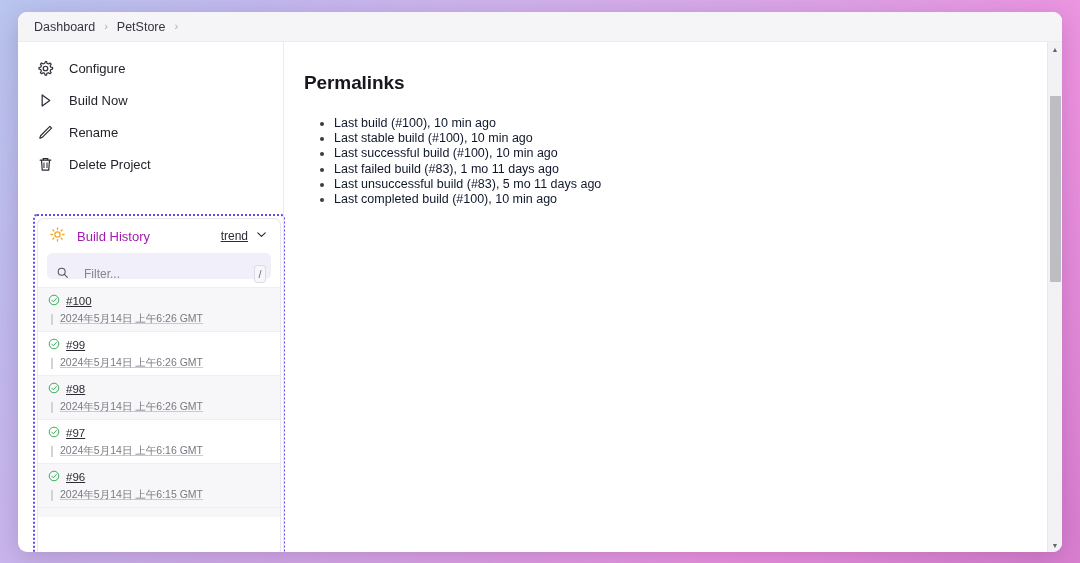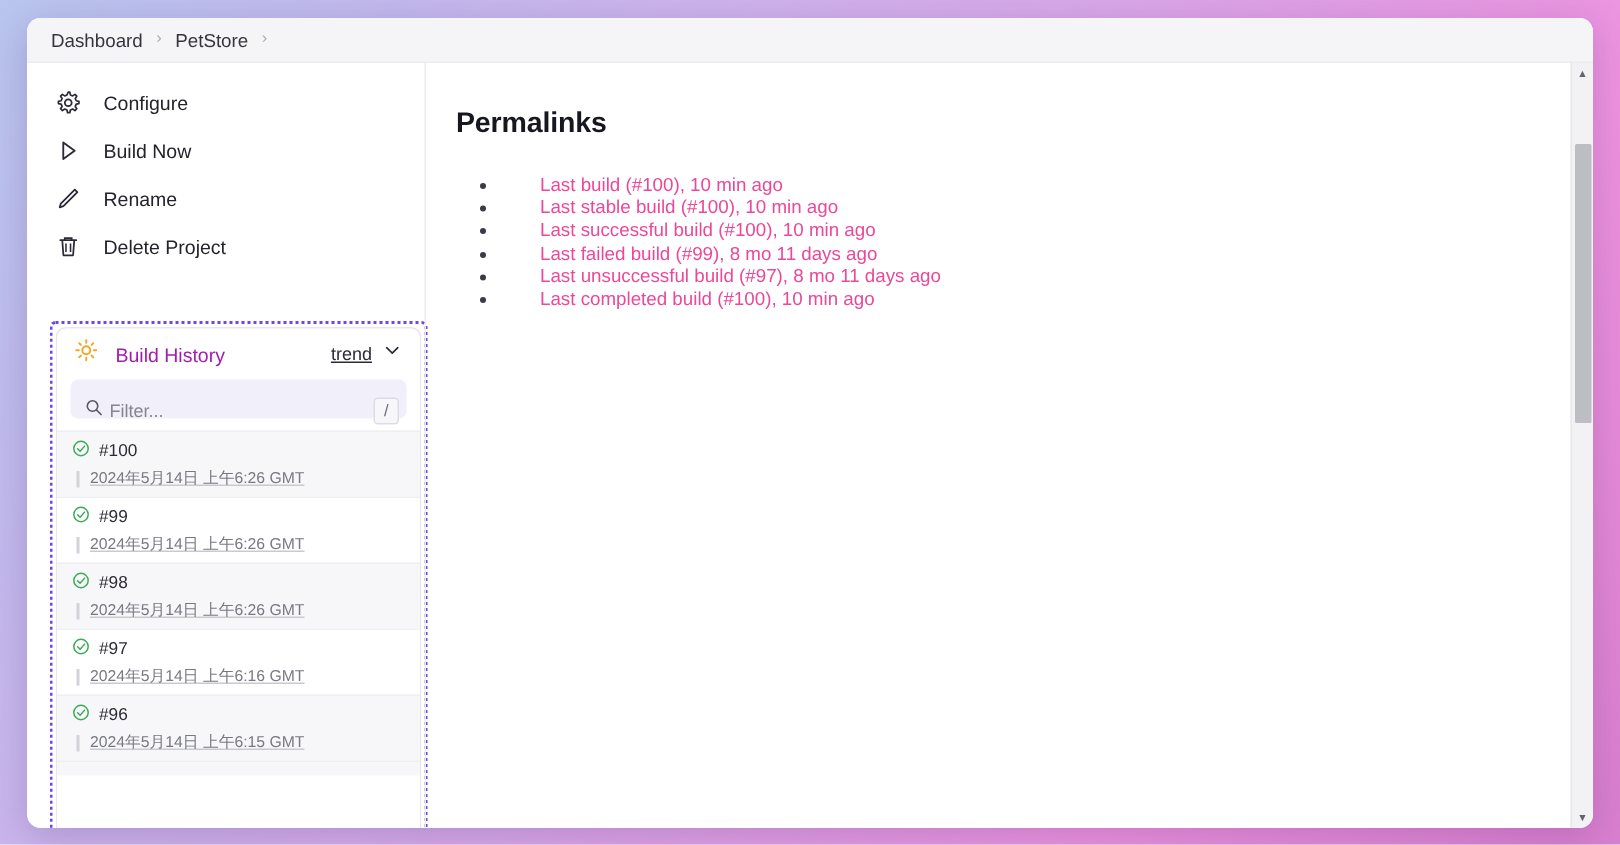--- a/index.html
+++ b/index.html
@@ -121,21 +121,21 @@
   }
 
   .filter-row { padding: 0 9px 8px 9px; }
   .filter-box {
     display: flex;
     align-items: center;
     height: 26px;
     background: #f0effa;
     border-radius: 5px;
     padding: 16px 5px 0 9px;
-    gap: 4px;
+    gap: 15px;
   }
   .filter-input {
     flex: 1;
     border: none;
     outline: none;
     background: transparent;
     font-family: "Liberation Sans", sans-serif;
     font-size: 12px;
     color: #2b2b35;
   }
@@ -155,20 +155,21 @@
 
   .build-row {
     padding: 4px 0 5px 10px;
     border-top: 1px solid #efeff3;
   }
   .build-row.alt { background: #f7f7f9; }
   .build-line1 { display: flex; align-items: center; gap: 6px; }
   .build-no {
     font-size: 11.5px;
     color: #2b2b35;
+    text-decoration: underline;
     cursor: pointer;
   }
   .build-line2 { display: flex; align-items: center; gap: 7px; padding-left: 3px; margin-top: 2px; }
   .tick { width: 2px; height: 11px; background: #d2d2da; display: block; }
   .build-date {
     font-size: 10.5px;
     color: #787882;
     text-decoration: underline;
     text-decoration-color: #c9c9d2;
     cursor: pointer;
@@ -201,24 +202,23 @@
     padding-left: 30px;
   }
   .perma-list li {
     font-size: 12.5px;
     line-height: 15.2px;
     color: #3b3b46;
     margin-bottom: 0;
   }
   .perma-list li::marker { color: #3b3b46; }
   .perma-link {
-    color: #ec4899;
+    color: #0f172a;
     text-decoration: none;
     cursor: pointer;
-    margin-left: 26px;
   }
 
   
   .scrollbar {
     position: absolute;
     right: 0;
     top: 0;
     width: 15px;
     height: 100%;
     background: #f2f2f4;
@@ -417,22 +417,22 @@
     </div>
 
     <div class="col-divider"></div>
 
     <div class="content">
       <div class="page-title">Permalinks</div>
       <ul class="perma-list" id="perma-list">
           <li><span class="perma-link">Last build (#100), 10 min ago</span></li>
           <li><span class="perma-link">Last stable build (#100), 10 min ago</span></li>
           <li><span class="perma-link">Last successful build (#100), 10 min ago</span></li>
-          <li><span class="perma-link">Last failed build (#99), 8 mo 11 days ago</span></li>
-          <li><span class="perma-link">Last unsuccessful build (#97), 8 mo 11 days ago</span></li>
+          <li><span class="perma-link">Last failed build (#83), 1 mo 11 days ago</span></li>
+          <li><span class="perma-link">Last unsuccessful build (#83), 5 mo 11 days ago</span></li>
           <li><span class="perma-link">Last completed build (#100), 10 min ago</span></li>
         </ul>
     </div>
 
     <div class="scrollbar">
       <div class="sb-arrow">▲</div>
       <div class="sb-thumb"></div>
       <div class="sb-arrow sb-bottom">▼</div>
     </div>
 

